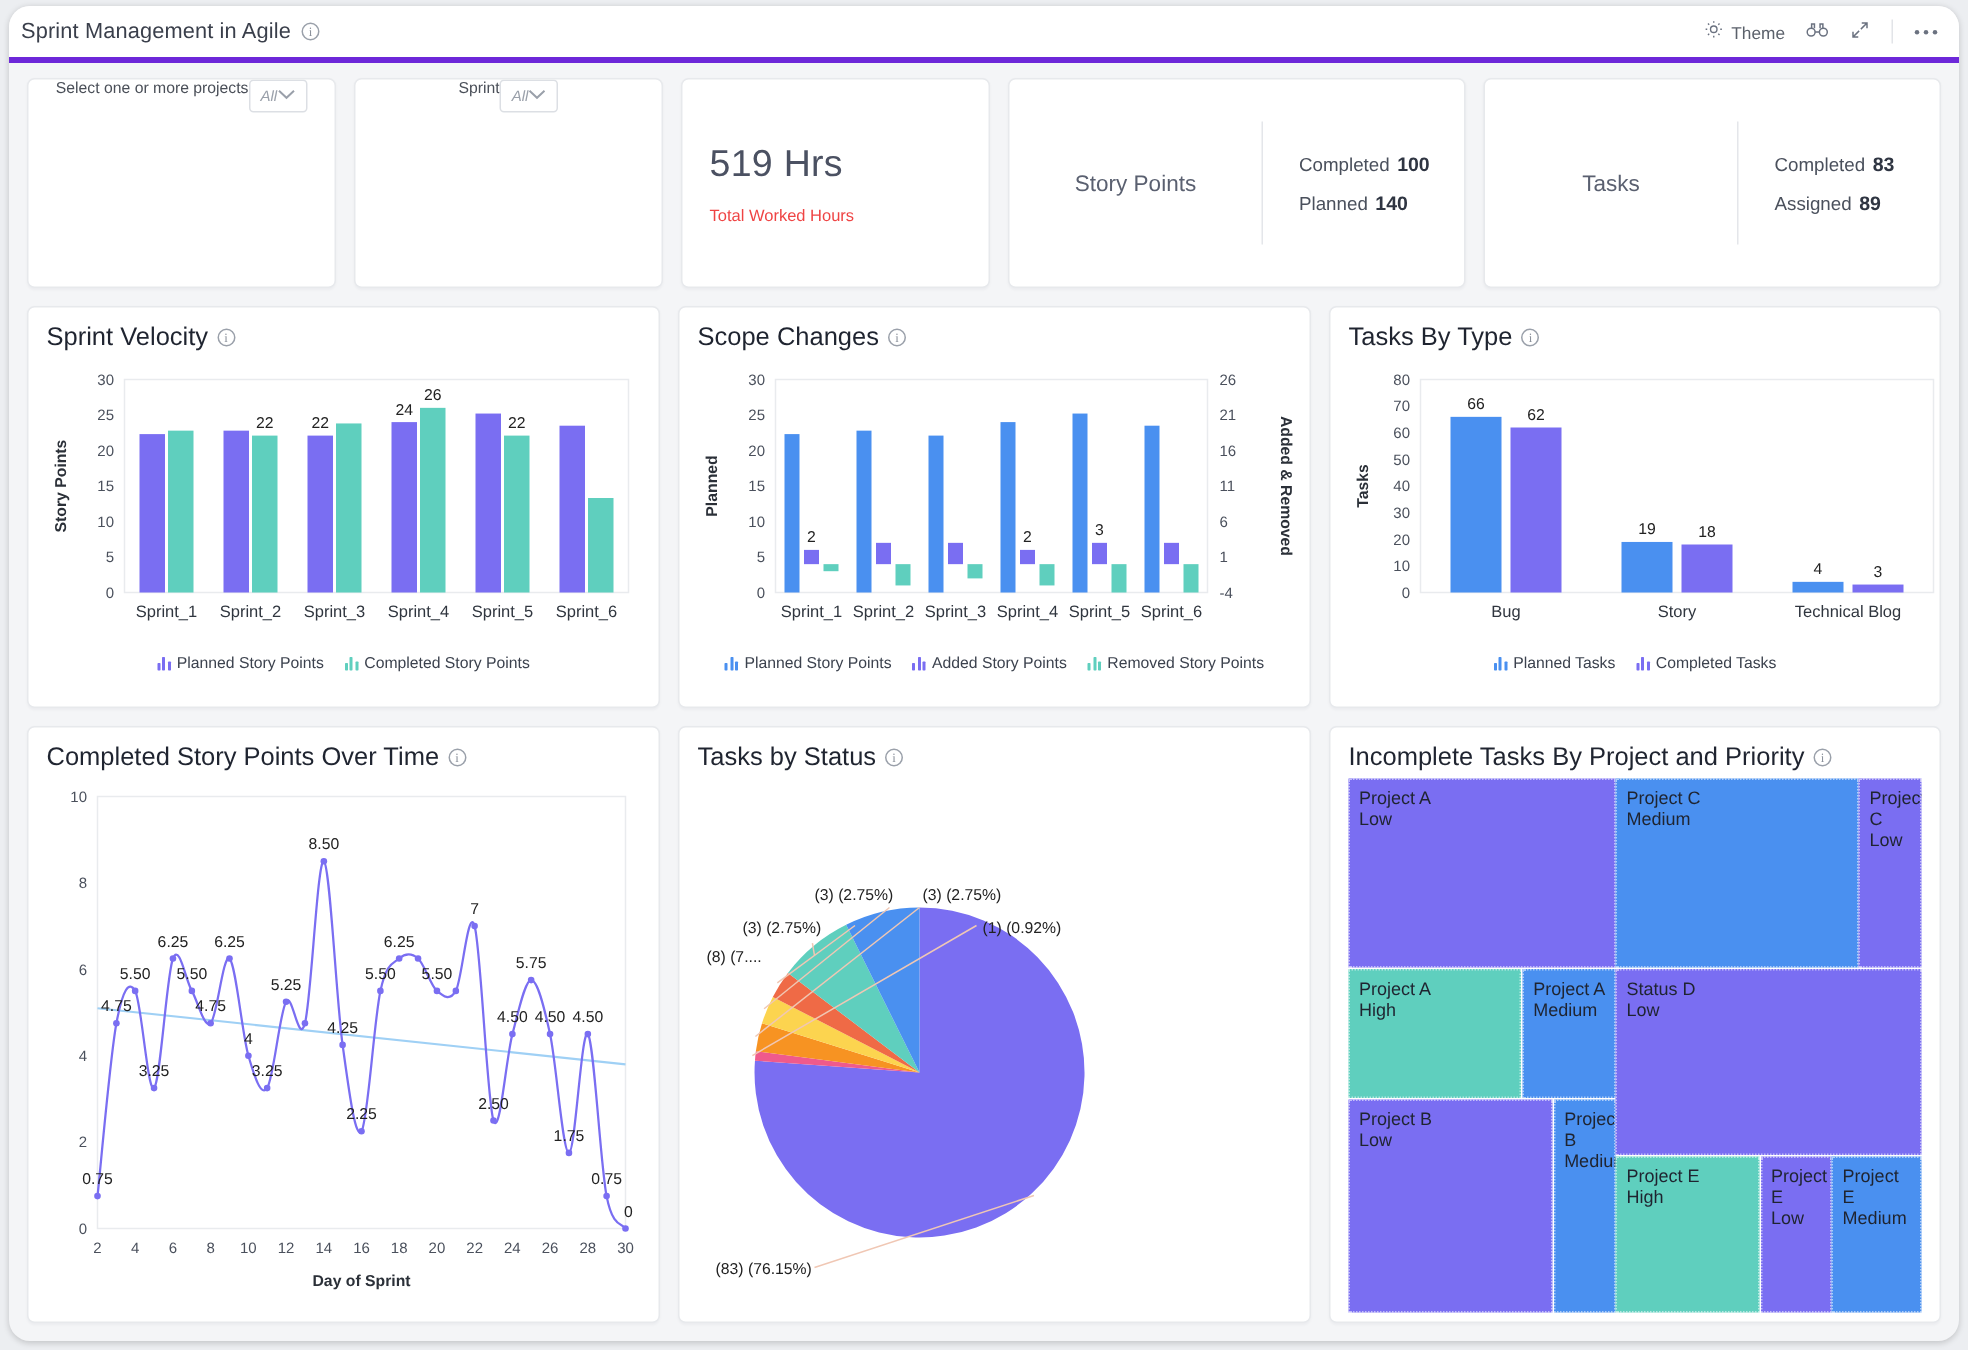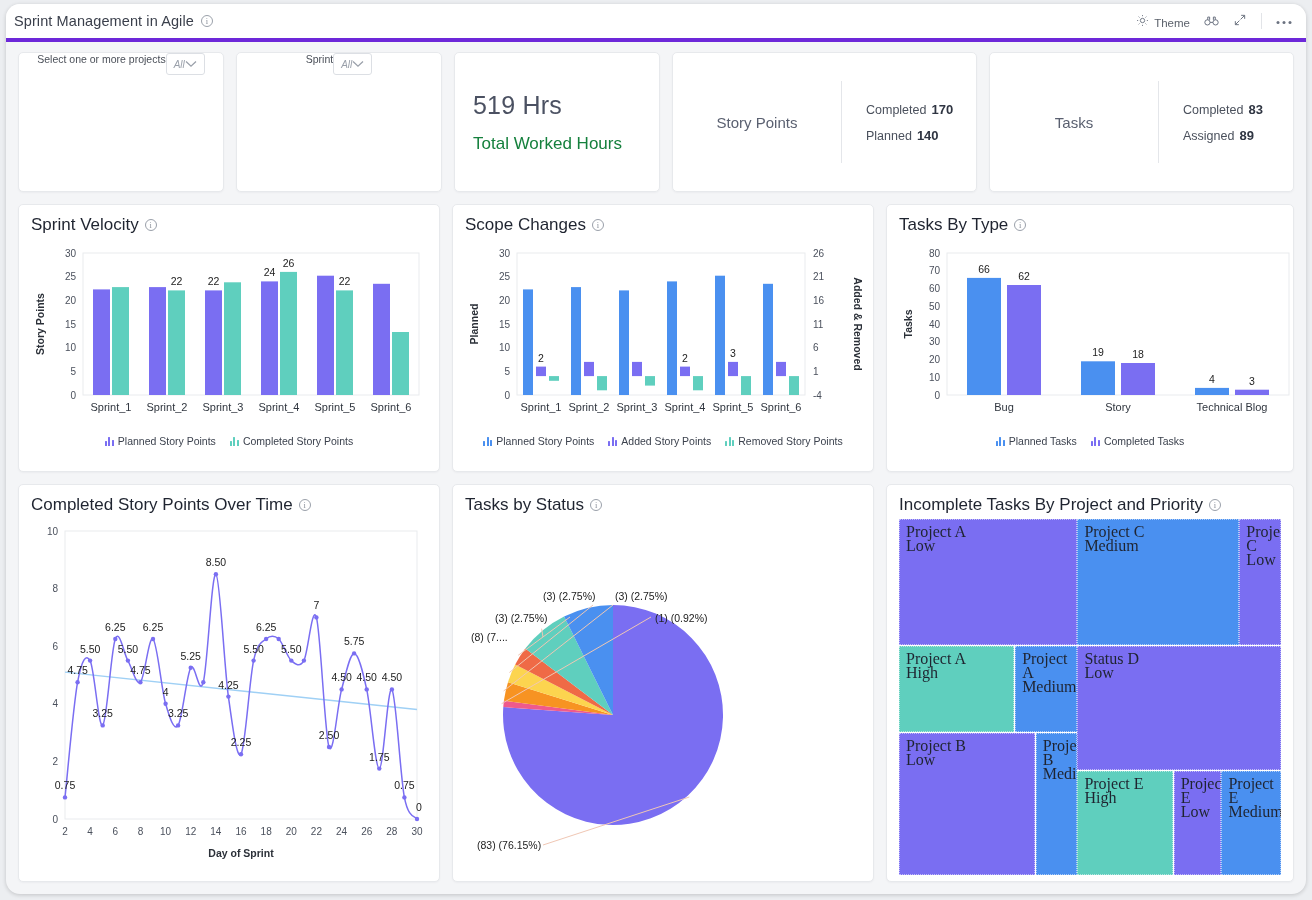--- a/index.html
+++ b/index.html
@@ -55,21 +55,21 @@
   .filter-label { font-size: 10.5px; color: #4a4f58; margin-bottom: 6px; }
   .select {
     height: 22px; border: 1px solid #dcdfe4; border-radius: 3px;
     display: flex; align-items: center; padding: 0 7px;
     font-size: 10px; color: #9aa0aa; font-style: italic; background: #fff;
     cursor: pointer;
   }
   .select .chev { margin-left: auto; }
   .kpi-card { width: 206px; padding: 0 18px; display: flex; flex-direction: column; justify-content: center; gap: 14px; }
   .kpi-big { font-size: 25px; color: #4b5162; font-weight: 400; letter-spacing: .2px; }
-  .kpi-sub { font-size: 17px; color: #15803d; }
+  .kpi-sub { font-size: 11px; color: #ef4444; }
   .split-card { flex: 1; display: flex; align-items: center; }
   .split-left { flex: 0 0 auto; width: 168px; text-align: center; font-size: 15px; color: #5a6070; }
   .split-div { width: 1px; align-self: stretch; margin: 28px 0; background: #e4e6ea; }
   .split-right { padding-left: 24px; display: flex; flex-direction: column; gap: 11px; }
   .kv { font-size: 12.5px; color: #4a505c; }
   .kv b { font-size: 13px; color: #2f3542; margin-left: 5px; }
 
   
   .chart-card { padding: 10px 12px 8px 12px; }
   .ch-head { display: flex; align-items: center; gap: 6px; margin-bottom: 4px; }
@@ -84,21 +84,21 @@
   .lg-ico i:nth-child(3){ left:7px; height:6px; }
 
   .axis-title { font-size: 10.5px; font-weight: bold; fill: #2b3038; }
   svg text { font-family: "Liberation Sans", sans-serif; }
   .tick { font-size: 10px; fill: #4a505c; }
   .cat { font-size: 11px; fill: #30363f; }
   .dlabel { font-size: 10.5px; fill: #222; }
 
   
   .tm { position: relative; width: 100%; height: 356px; }
-  .tm-cell { position: absolute; padding: 6px 6px 0 7px; font-size: 16px; line-height: 14px; color: #1f2430; overflow: hidden; outline: 1px dotted rgba(255,255,255,.55); outline-offset: -1px; font-family: Liberation Serif, serif; }
+  .tm-cell { position: absolute; padding: 6px 6px 0 7px; font-size: 12px; line-height: 14px; color: #1f2430; overflow: hidden; outline: 1px dotted rgba(255,255,255,.55); outline-offset: -1px; }
   .tm-cell span { display: block; }
 </style>
 </head>
 <body>
 
 <div class="app">
 
   <div class="topbar">
     <div class="title-wrap">
       <span class="app-title">Sprint Management in Agile</span>
@@ -168,21 +168,21 @@
       <div class="card kpi-card">
         <div class="kpi-big">519 Hrs</div>
         <div class="kpi-sub">Total Worked Hours</div>
       </div>
 
       <div class="card split-card">
         <div class="split-left">Story Points</div>
         <div class="split-div"></div>
         <div class="split-right">
           <div class="kv">
-            <span>Completed</span><b>170</b>
+            <span>Completed</span><b>100</b>
           </div>
           <div class="kv">
             <span>Planned</span><b>140</b>
           </div>
         </div>
       </div>
 
       <div class="card split-card">
         <div class="split-left">Tasks</div>
         <div class="split-div"></div>

